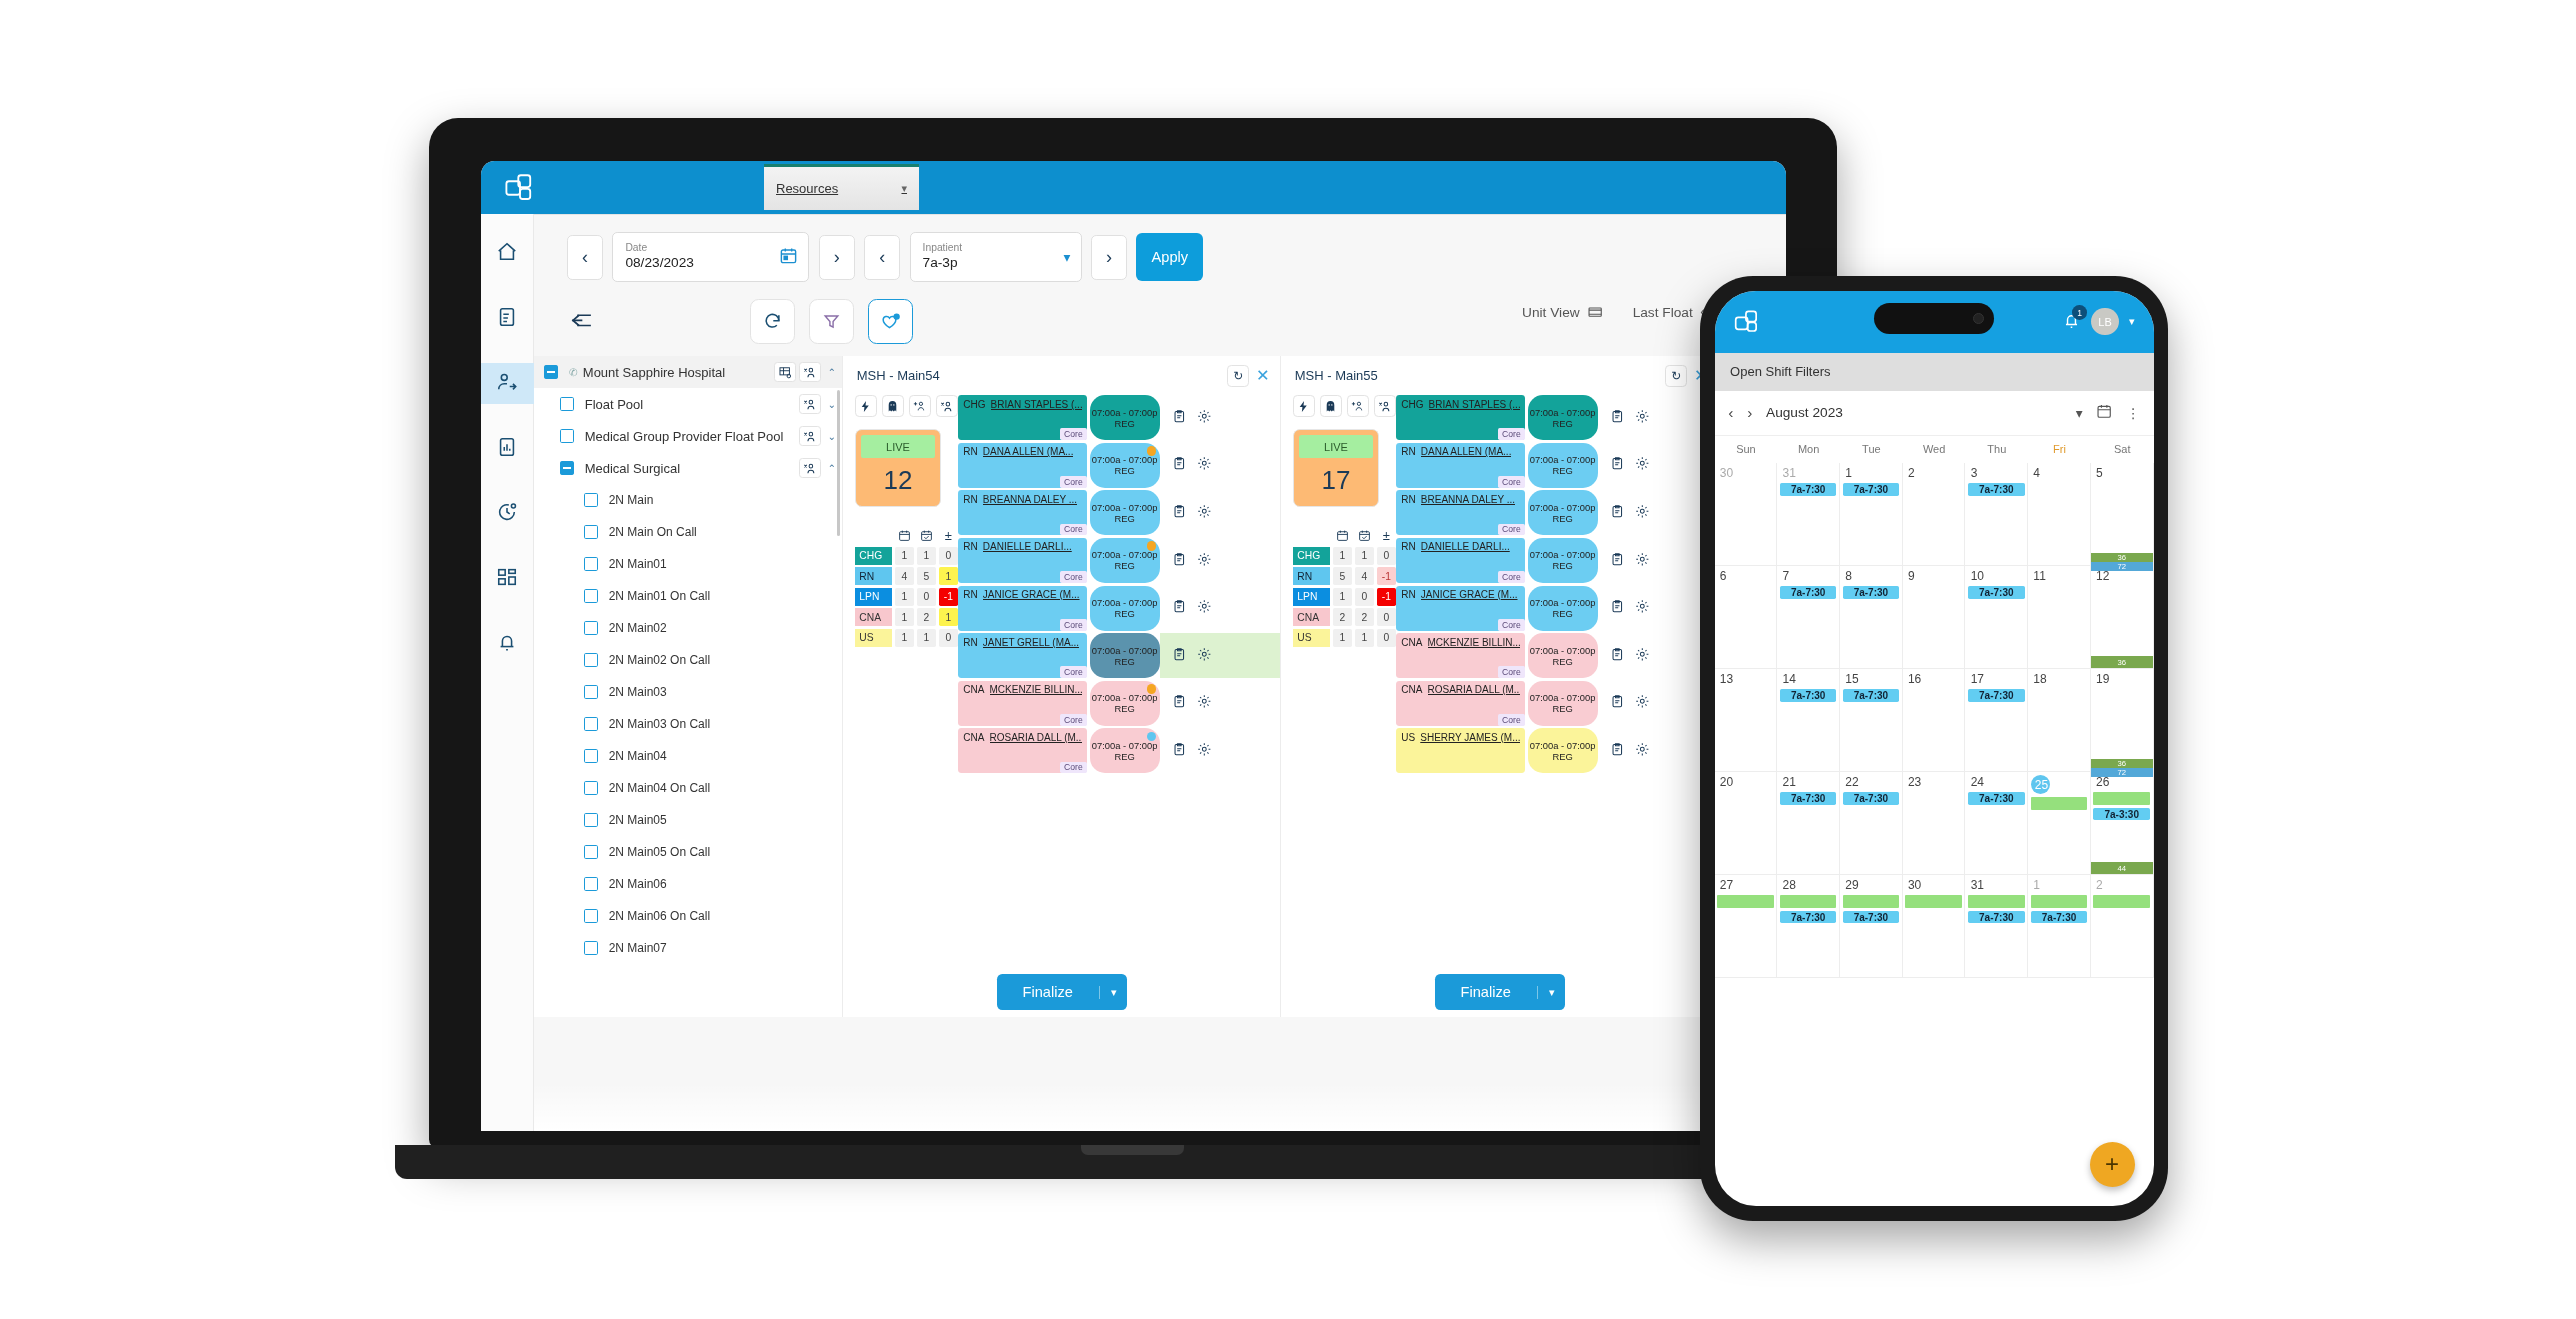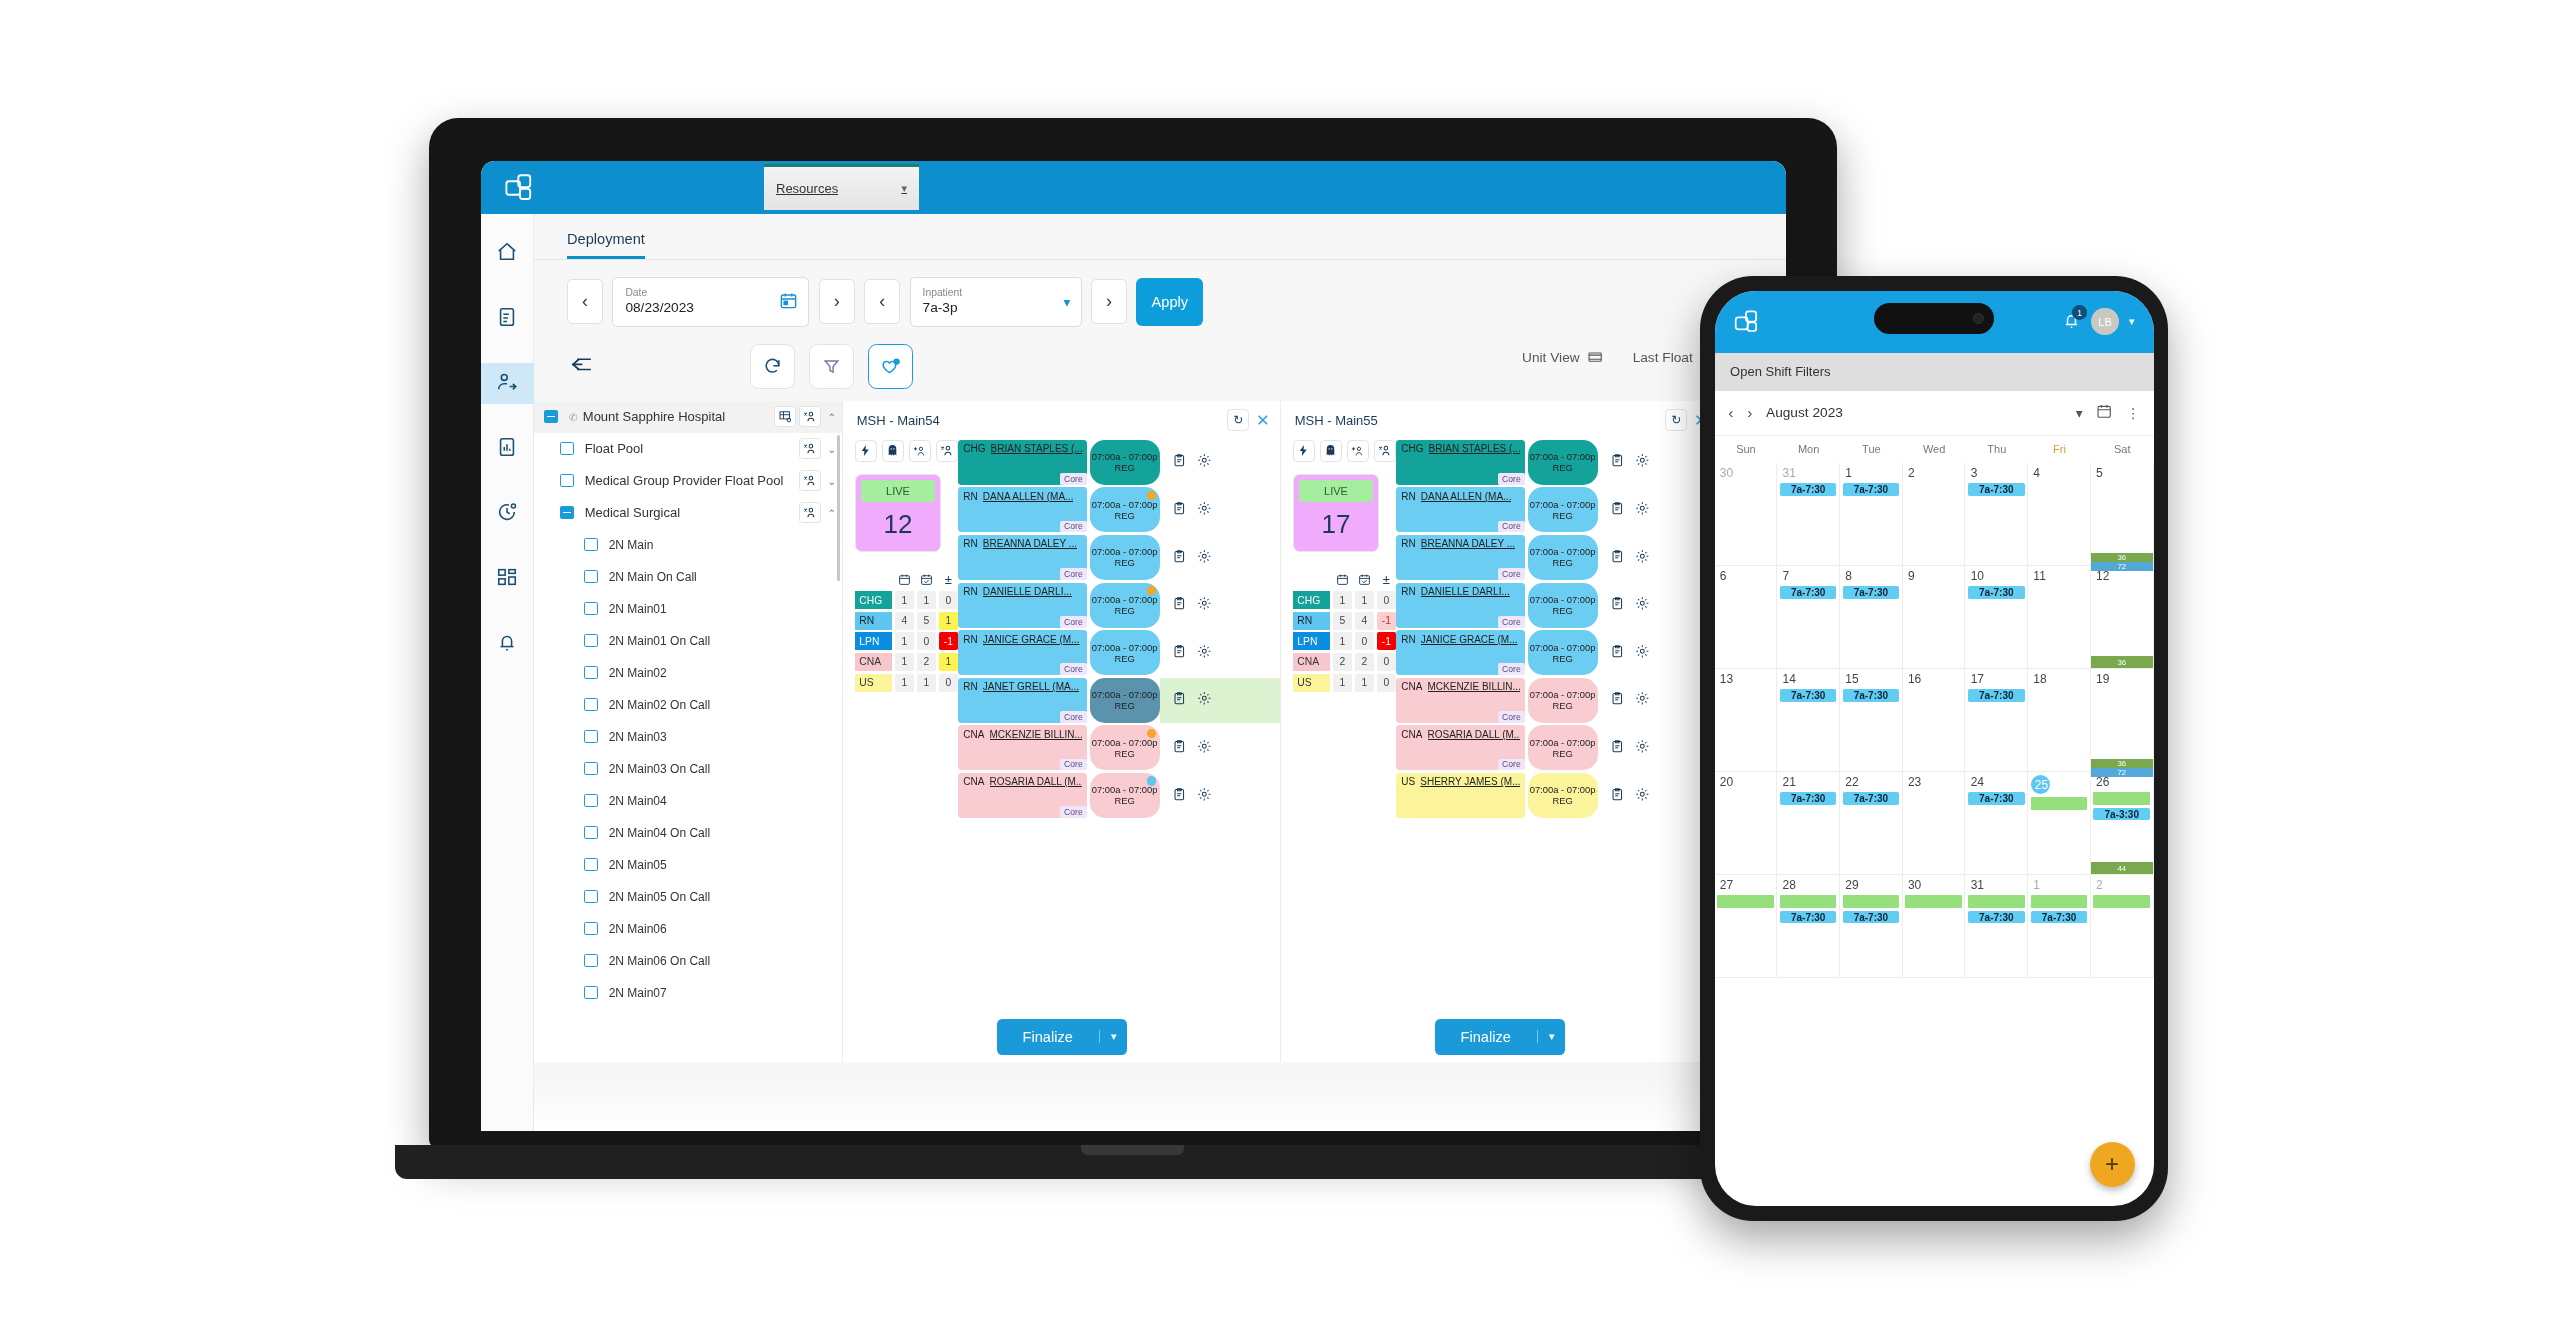--- a/index.html
+++ b/index.html
@@ -126,21 +126,21 @@
   .panel { width:438px; background:#fff; border-right:0.9px solid #ececec; position:relative; }
   .panel-head { display:flex; align-items:center; justify-content:space-between; padding:8.6px 10.3px 3.4px 13.7px; font-size:13px; color:#1b3a57; }
   .ph-actions { display:flex; align-items:center; gap:6.9px; }
   .mini-btn { width:22px; height:22px; border:0.9px solid #e3e3e3; border-radius:4.3px; background:#fff; display:flex; align-items:center; justify-content:center; color:#1b3a57; font-size:12px; }
   .x-btn { color:#3ba3de; font-size:16.3px; }
 
   .panel-body { display:flex; padding:5.2px 0 0 12px; }
   .stats-col { width:103px; }
   .stat-icons { display:flex; gap:5.2px; margin-bottom:12px; }
   .stat-icons .si { width:22px; height:22px; border:0.9px solid #e3e3e3; border-radius:4.3px; background:#fff; display:flex; align-items:center; justify-content:center; color:#1b3a57; }
-  .live-card { width:86px; border:0.9px solid #e6e6e6; border-radius:6.9px; background:#f0abfc; padding:5.2px; text-align:center; }
+  .live-card { width:86px; border:0.9px solid #e6e6e6; border-radius:6.9px; background:#fdba74; padding:5.2px; text-align:center; }
   .live-badge { background:#a5eea0; color:#2b5c2b; font-size:11px; padding:5.2px 0; border-radius:2.6px; }
   .live-num { font-size:26px; color:#1b3a57; padding:6.9px 0 5.2px; }
 
   .matrix { margin-top:19px; font-size:10.3px; }
   .mrow { display:flex; height:18px; margin-bottom:2.6px; align-items:stretch; }
   .mrow.head { background:transparent; }
   .mcell-lab { width:38px; display:flex; align-items:center; padding-left:4.3px; color:#333; }
   .mcell { width:20px; margin-left:2.6px; background:#f0f0f0; display:flex; align-items:center; justify-content:center; color:#444; border-radius:1.7px; }
   .mcell.hi-y { background:#fdf34e; }
   .mcell.hi-r { background:#f40000; color:#fff; }
@@ -290,23 +290,20 @@
               <path d="M7 17V11a5 5 0 0 1 10 0v6"></path>
               <path d="M5 17h14"></path>
               <path d="M11 20.5h2"></path>
             </svg>
         </span>
       </div>
     </div>
 
     <div class="content">
 
-      <div class="tabs">
-        <span class="tab active">Deployment</span>
-      </div>
       <div class="tabs-rule"></div>
 
       <div class="filterbar">
         <div class="sq-btn">‹</div>
         <div class="field date">
           <span class="lbl">Date</span>
           <span class="val">08/23/2023</span>
           <span class="fi">
             <svg width="19" height="19" viewBox="0 0 24 24" fill="none" stroke="#1b8fd0" stroke-width="1.8">
                 <rect x="3" y="5" width="18" height="16" rx="2"></rect>

